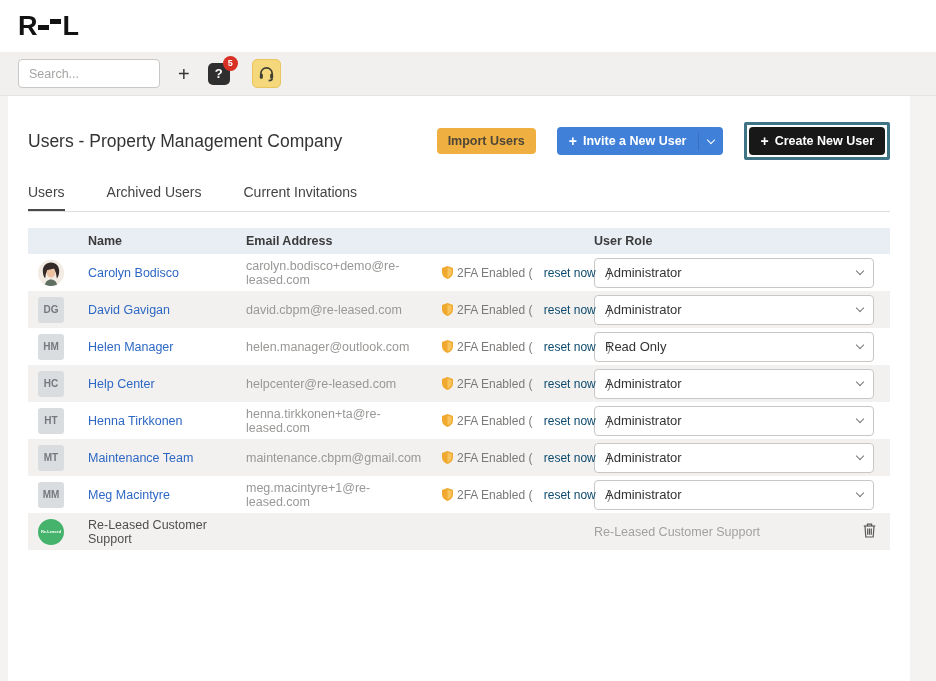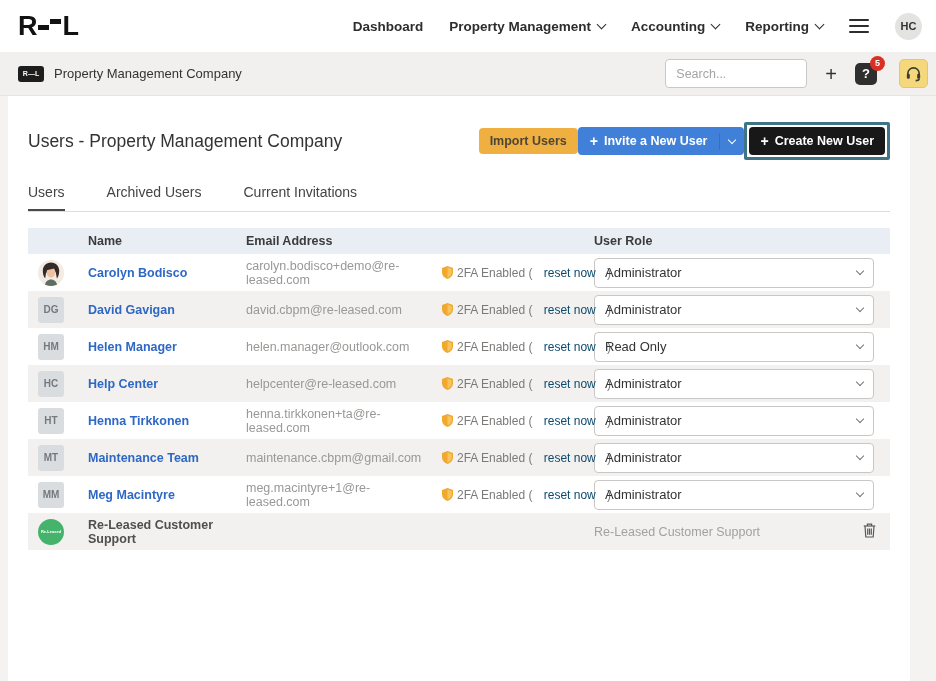--- a/index.html
+++ b/index.html
@@ -43,21 +43,21 @@
   .badge { position:absolute; top:-7px; right:-8px; min-width:15px; height:15px; background:#d93025;
     border-radius:50%; color:#fff; font-size:9px; font-weight:700; display:flex; align-items:center; justify-content:center; }
   .headset-btn { width:29px; height:29px; background:#f5d77c; border:1px solid #e9c55f; border-radius:5px;
     display:flex; align-items:center; justify-content:center; cursor:pointer; }
 
   
   .main-wrap { height:672px; padding:0 26px 0 8px; background:#f4f3f1; }
   .card { background:#fff; height:100%; padding:0 20px; display:flex; flex-direction:column; }
   .card-head { display:flex; align-items:center; justify-content:space-between; margin-top:26px; }
   .page-title { font-size:17.5px; font-weight:400; color:#333; }
-  .head-buttons { display:flex; align-items:center; gap:0; }
+  .head-buttons { display:flex; align-items:center; gap:21px; }
   .btn { border:none; border-radius:4px; font-family:"Liberation Sans",sans-serif; font-size:12.5px;
     font-weight:700; cursor:pointer; display:flex; align-items:center; }
   .btn-import { background:#f0b041; color:#4d4637; padding:6px 11px; }
   .btn-invite { background:#4080d9; color:#fff; padding:0; overflow:hidden; }
   .btn-invite .inv-main { padding:7px 12px; display:flex; align-items:center; gap:6px; }
   .btn-invite .inv-caret { padding:7px 9px; border-left:1px solid #386fc0; display:flex; align-items:center; }
   .wchev { width:6px; height:6px; border-right:1.7px solid #fff; border-bottom:1.7px solid #fff;
     transform:rotate(45deg); margin-top:-3px; }
   .plus-glyph { font-weight:800; font-size:14px; line-height:1; }
   .annotation-box { border:3px solid #3e7486; padding:2px; border-radius:2px; }
@@ -72,21 +72,21 @@
   table.users { width:100%; border-collapse:collapse; margin-top:16px; table-layout:fixed; }
   thead th { background:#e9eef4; font-size:12.5px; font-weight:700; color:#3b3b3b; text-align:left;
     padding:6px 10px; height:26px; }
   th.c-avatar { width:50px; } th.c-name { width:158px; } th.c-email { width:196px; } th.c-2fa { width:152px; }
   tbody td { height:37px; padding:0 10px; font-size:12.5px; vertical-align:middle; }
   tbody tr.alt { background:#f2f1ef; }
   .avatar { width:26px; height:26px; border-radius:3px; background:#dadde0; color:#75797e;
     font-size:10px; font-weight:600; display:flex; align-items:center; justify-content:center; }
   .avatar.photo { border-radius:50%; overflow:hidden; background:#f3ece4; }
   .avatar.logo-av { border-radius:50%; background:#45b36b; color:#fff; font-size:4px; font-weight:700; }
-  .name-link { color:#2e68c4; font-weight:700; text-decoration:none; cursor:pointer; }
+  .name-link { color:#2e68c4; font-weight:400; text-decoration:none; cursor:pointer; }
   .name-link.support { color:#4f4f4f; cursor:default; }
   .email-text { color:#9a9896; }
   .tfa { display:flex; align-items:center; gap:4px; font-size:12px; color:#7c7a78; white-space:nowrap; }
   .tfa a { color:#0c4a6e; text-decoration:none; cursor:pointer; }
   .role-select { width:280px; height:30px; background:#fff; border:1px solid #c8c7c5; border-radius:4px;
     display:flex; align-items:center; justify-content:space-between; padding:0 10px; cursor:pointer; }
   .role-select span { font-size:13px; color:#333; }
   .sel-caret { width:6px; height:6px; border-right:1.5px solid #777; border-bottom:1.5px solid #777;
     transform:rotate(45deg); margin-top:-3px; }
   .role-cell-support { display:flex; align-items:center; justify-content:space-between; padding-right:2px; }
@@ -106,50 +106,23 @@
 
 <header class="topbar">
   <div class="brand">
     <span>R</span>
       <span class="bars">
         <i class="b1"></i>
         <i class="b2"></i>
       </span>
       <span>L</span>
   </div>
-  <nav class="topnav">
-    <div class="nav-item">
-      <span>Dashboard</span>
-    </div>
-    <div class="nav-item">
-      <span>Property Management</span>
-      <span class="chev"></span>
-    </div>
-    <div class="nav-item">
-      <span>Accounting</span>
-      <span class="chev"></span>
-    </div>
-    <div class="nav-item">
-      <span>Reporting</span>
-      <span class="chev"></span>
-    </div>
-    <div class="hamburger">
-        <i></i>
-        <i></i>
-        <i></i>
-      </div>
-    <div class="avatar-top">HC</div>
-  </nav>
 </header>
 
 <div class="companybar">
-  <div class="company-left">
-    <span class="mini-logo">R—L</span>
-    <span class="company-name">Property Management Company</span>
-  </div>
   <div class="company-right">
     <input class="search-box" type="text" placeholder="Search..." style="">
     <span class="plus-btn">+</span>
     <span class="help-wrap">
       <span class="help-bubble">?</span>
       <span class="badge">5</span>
     </span>
     <span class="headset-btn">
       <svg width="17" height="17" viewBox="0 0 24 24" fill="none" stroke="#3c3c30" stroke-width="2.3">
         <path d="M4 15v-3a8 8 0 0 1 16 0v3"></path>

